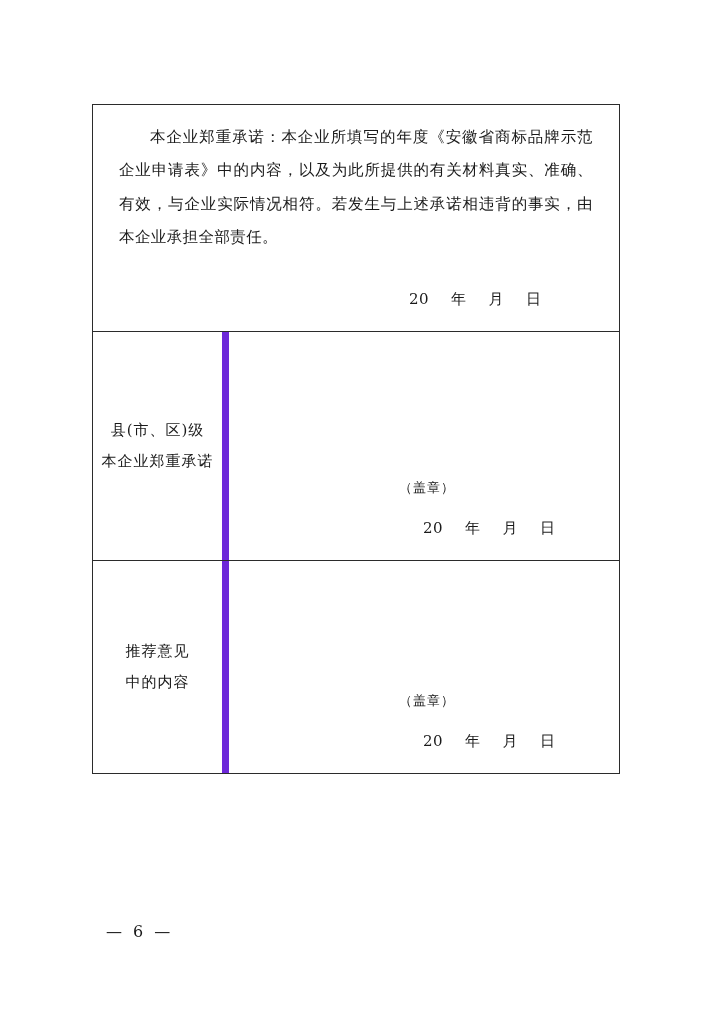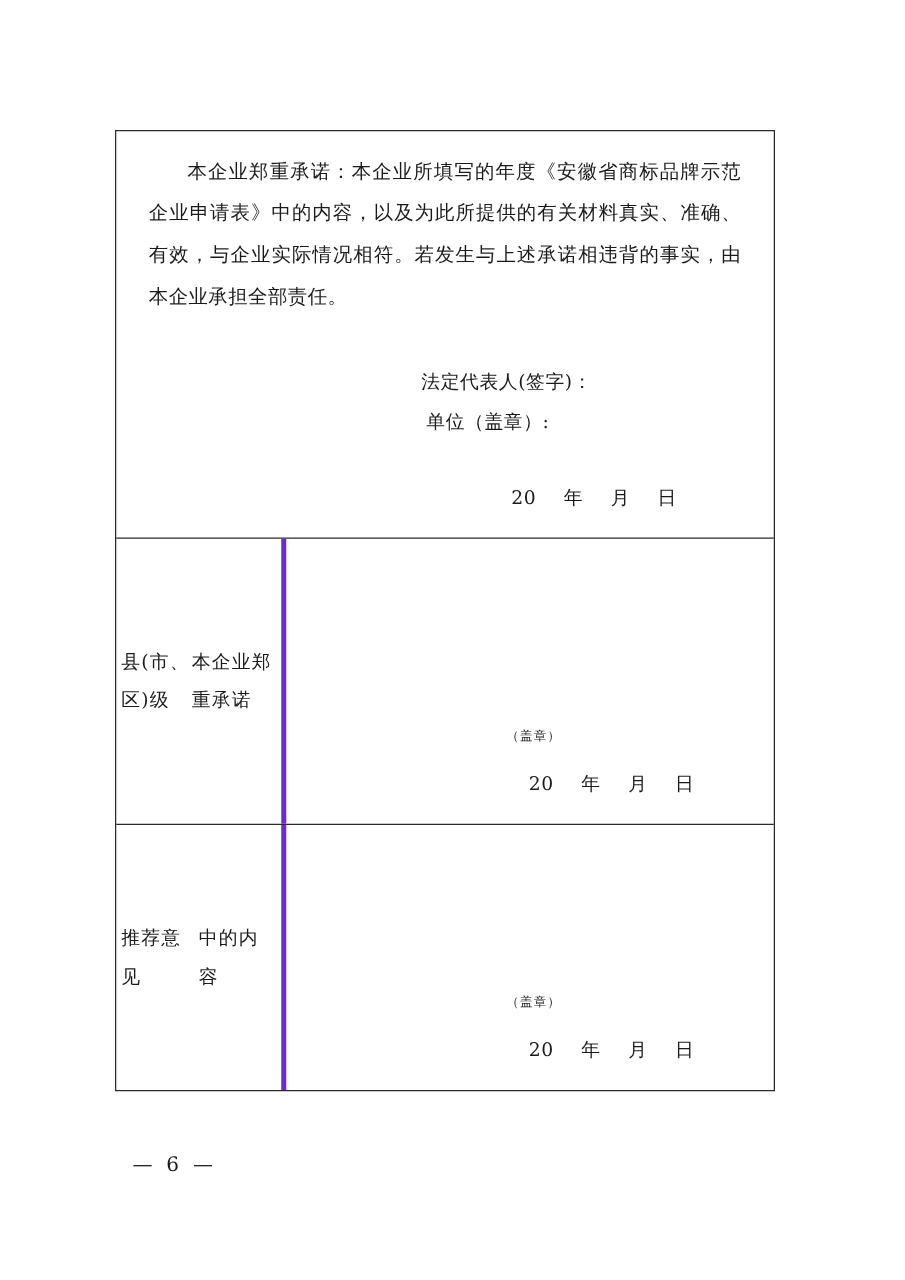--- a/index.html
+++ b/index.html
@@ -73,45 +73,45 @@
     letter-spacing: 0.5px;
   }
   .date-line .sp {
     display: inline-block;
     width: 22px;
   }
   
   .label-cell {
     width: 136px;
     flex: 0 0 136px;
-    border-right: 4px solid #6d28d9;
+    border-right: 7px solid #6d28d9;
     box-sizing: border-box;
     display: flex;
-    flex-direction: row;
+    flex-direction: column;
     align-items: center;
     justify-content: center;
     font-size: 15px;
     line-height: 2.1;
     letter-spacing: 1px;
     padding: 6px 4px;
   }
   .content-cell {
     flex: 1 1 auto;
     box-sizing: border-box;
     position: relative;
     display: flex;
     flex-direction: column;
     justify-content: flex-end;
     padding: 10px 26px 22px 26px;
   }
   .row-county .content-cell { height: 228px; }
   .row-city .content-cell { height: 212px; }
   .seal-line {
     text-align: center;
-    font-size: 10px;
+    font-size: 13px;
     letter-spacing: 1px;
     margin-bottom: 22px;
     padding-left: 6px;
     margin-top: 32px;
   }
   .stamp-date {
     padding-left: 168px;
     font-size: 15px;
     letter-spacing: 0.5px;
   }
@@ -133,24 +133,20 @@
 <body>
 
 <div class="page">
 
   <div class="form-table">
 
     <div class="row row-commitment">
       <div class="commit-cell">
         <div class="commit-text">本企业郑重承诺：本企业所填写的年度《安徽省商标品牌示范企业申请表》中的内容，以及为此所提供的有关材料真实、准确、有效，与企业实际情况相符。若发生与上述承诺相违背的事实，由本企业承担全部责任。</div>
 
-        <div class="sig-block">
-          <div class="sig-line-1">法定代表人(签字)：</div>
-          <div class="sig-line-2">单位（盖章）:</div>
-        </div>
 
         <div class="date-line">
           <span>20</span><span class="sp"></span><span>年</span><span class="sp"></span><span>月</span><span class="sp"></span><span>日</span>
         </div>
       </div>
     </div>
 
     <div class="row row-county">
       <div class="label-cell">
         <div>县(市、区)级</div>

